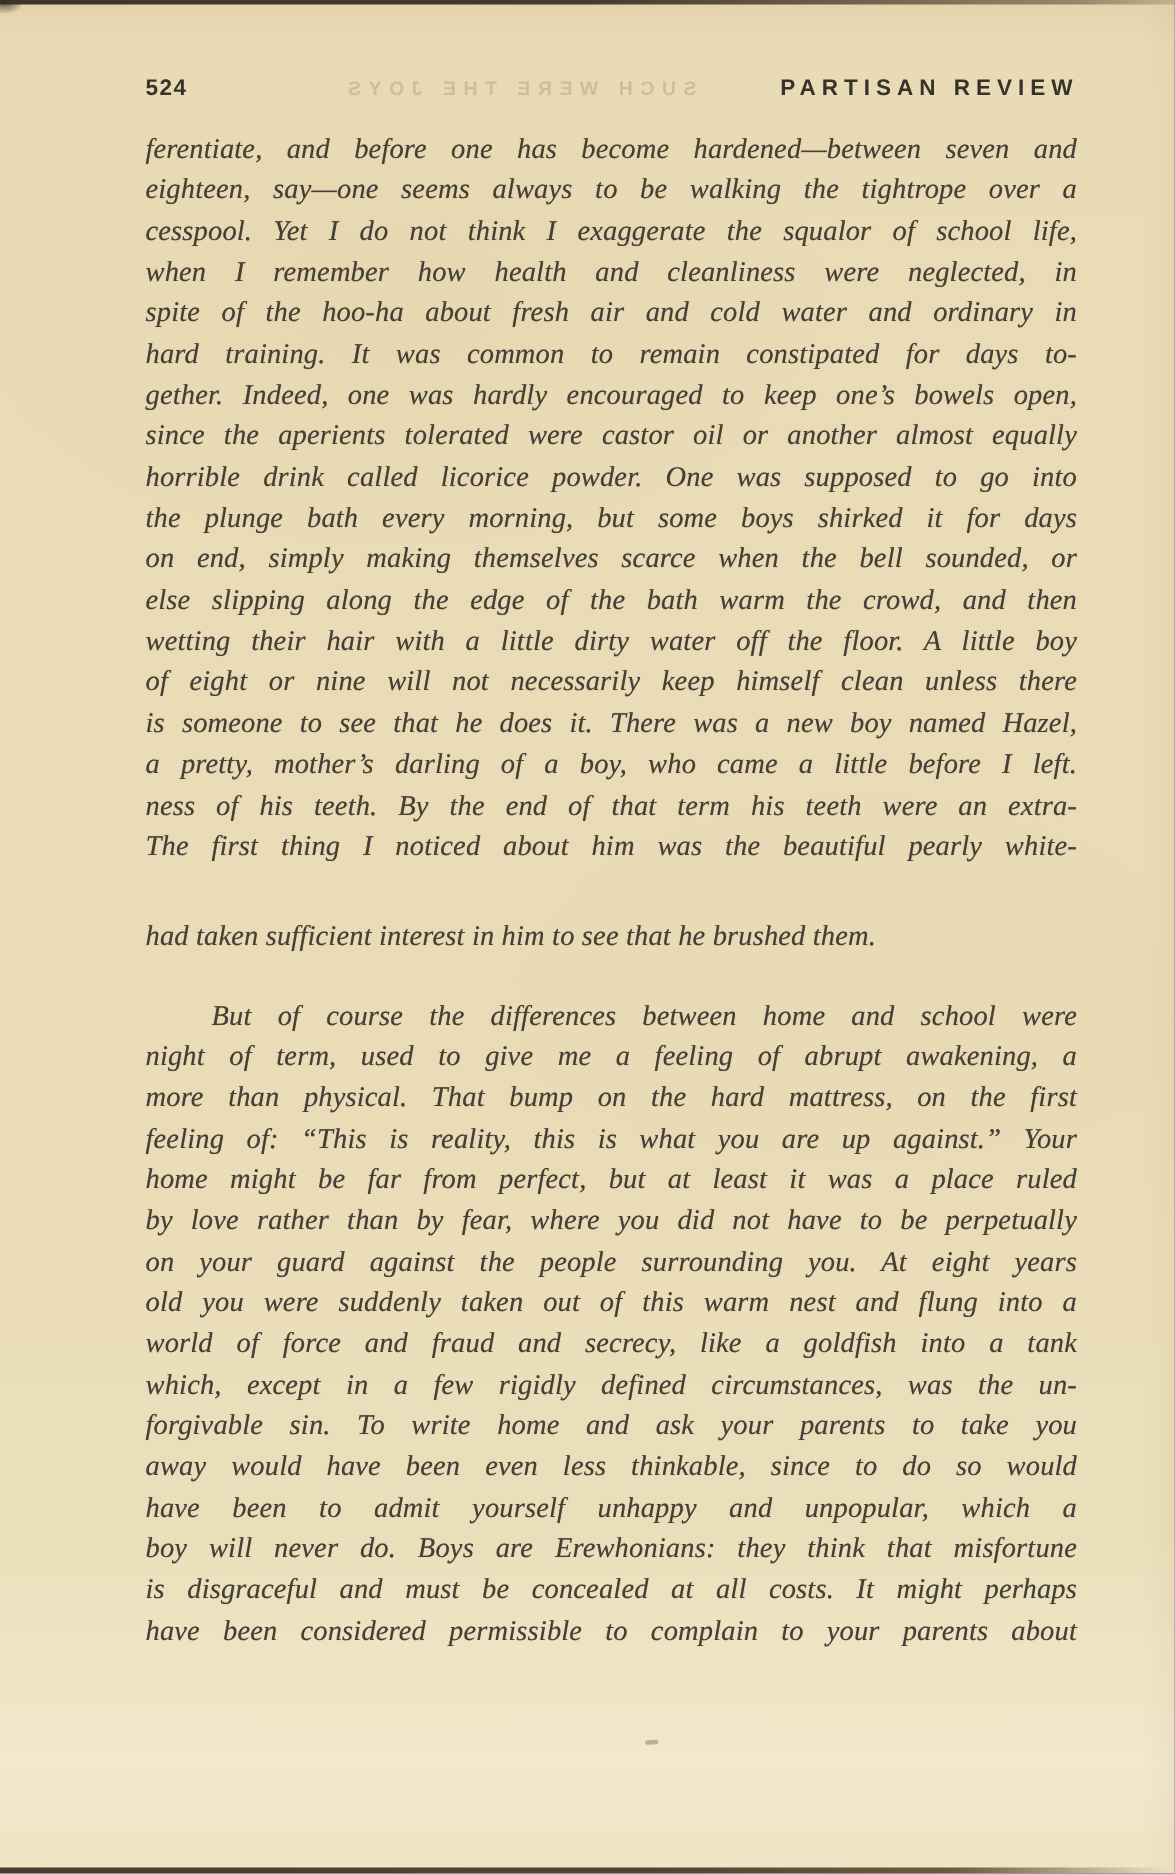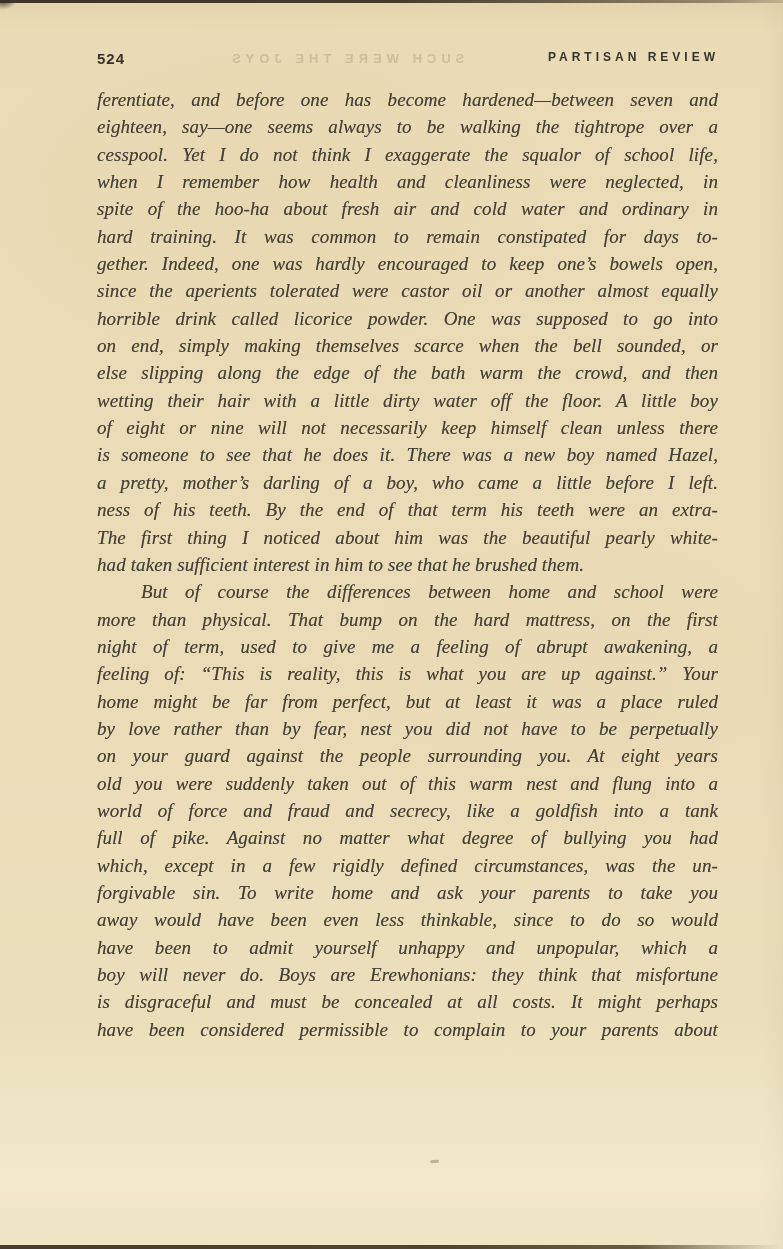--- a/index.html
+++ b/index.html
@@ -69,21 +69,21 @@
   .page-number {
     position: absolute;
     left: 0; top: 0;
     font-size: 15px;
     font-weight: bold;
     letter-spacing: 1px;
   }
   .journal-title {
     position: absolute;
     right: 0; top: 0;
-    font-size: 12px;
+    font-size: 15px;
     font-weight: bold;
     letter-spacing: 4px;
     white-space: nowrap;
     margin-left: 24px;
   }
   .bleed-text {
     position: absolute;
     right: 255px; top: 1px;
     transform: scaleX(-1);
     transform-origin: center;
@@ -102,22 +102,22 @@
     font-size: 19px;
     line-height: 27.35px;
     text-shadow: 0 0 0.5px rgba(69,64,54,0.55);
   }
   .line {
     text-align: justify;
     text-align-last: justify;
     letter-spacing: 0.1px;
     font-style: italic;
   }
-  .line.indent { text-indent: 44px; }
-  .line.para-end { text-align-last: left; }
+  .line.indent { text-indent: 44px; margin-top: 25px; }
+  .line.para-end { text-align-last: left; margin-top: 33px; }
 </style>
 </head>
 <body>
 
 <div class="page">
   <div class="edge-top"></div>
   <div class="corner-smudge"></div>
   <div class="right-shade"></div>
   <div class="edge-bottom"></div>
   <div class="speck"></div>
@@ -131,39 +131,39 @@
   <div class="text-block">
       <div class="line">ferentiate, and before one has become hardened—between seven and</div>
       <div class="line">eighteen, say—one seems always to be walking the tightrope over a</div>
       <div class="line">cesspool. Yet I do not think I exaggerate the squalor of school life,</div>
       <div class="line">when I remember how health and cleanliness were neglected, in</div>
       <div class="line">spite of the hoo-ha about fresh air and cold water and ordinary in</div>
       <div class="line">hard training. It was common to remain constipated for days to-</div>
       <div class="line">gether. Indeed, one was hardly encouraged to keep one’s bowels open,</div>
       <div class="line">since the aperients tolerated were castor oil or another almost equally</div>
       <div class="line">horrible drink called licorice powder. One was supposed to go into</div>
+      <div class="line">the plunge bath every morning, but some boys shirked it for days</div>
       <div class="line">on end, simply making themselves scarce when the bell sounded, or</div>
       <div class="line">else slipping along the edge of the bath warm the crowd, and then</div>
       <div class="line">wetting their hair with a little dirty water off the floor. A little boy</div>
       <div class="line">of eight or nine will not necessarily keep himself clean unless there</div>
       <div class="line">is someone to see that he does it. There was a new boy named Hazel,</div>
       <div class="line">a pretty, mother’s darling of a boy, who came a little before I left.</div>
       <div class="line">ness of his teeth. By the end of that term his teeth were an extra-</div>
       <div class="line">The first thing I noticed about him was the beautiful pearly white-</div>
       <div class="line para-end">had taken sufficient interest in him to see that he brushed them.</div>
       <div class="line indent">But of course the differences between home and school were</div>
+      <div class="line">night of term, used to give me a feeling of abrupt awakening, a</div>
       <div class="line">more than physical. That bump on the hard mattress, on the first</div>
-      <div class="line">night of term, used to give me a feeling of abrupt awakening, a</div>
       <div class="line">feeling of: “This is reality, this is what you are up against.” Your</div>
       <div class="line">home might be far from perfect, but at least it was a place ruled</div>
-      <div class="line">by love rather than by fear, nest you did not have to be perpetually</div>
+      <div class="line">by love rather than by fear, where you did not have to be perpetually</div>
       <div class="line">on your guard against the people surrounding you. At eight years</div>
       <div class="line">old you were suddenly taken out of this warm nest and flung into a</div>
       <div class="line">world of force and fraud and secrecy, like a goldfish into a tank</div>
-      <div class="line">full of pike. Against no matter what degree of bullying you had</div>
       <div class="line">which, except in a few rigidly defined circumstances, was the un-</div>
       <div class="line">forgivable sin. To write home and ask your parents to take you</div>
       <div class="line">away would have been even less thinkable, since to do so would</div>
       <div class="line">have been to admit yourself unhappy and unpopular, which a</div>
       <div class="line">boy will never do. Boys are Erewhonians: they think that misfortune</div>
       <div class="line">is disgraceful and must be concealed at all costs. It might perhaps</div>
       <div class="line">have been considered permissible to complain to your parents about</div>
     </div>
 </div>
 

